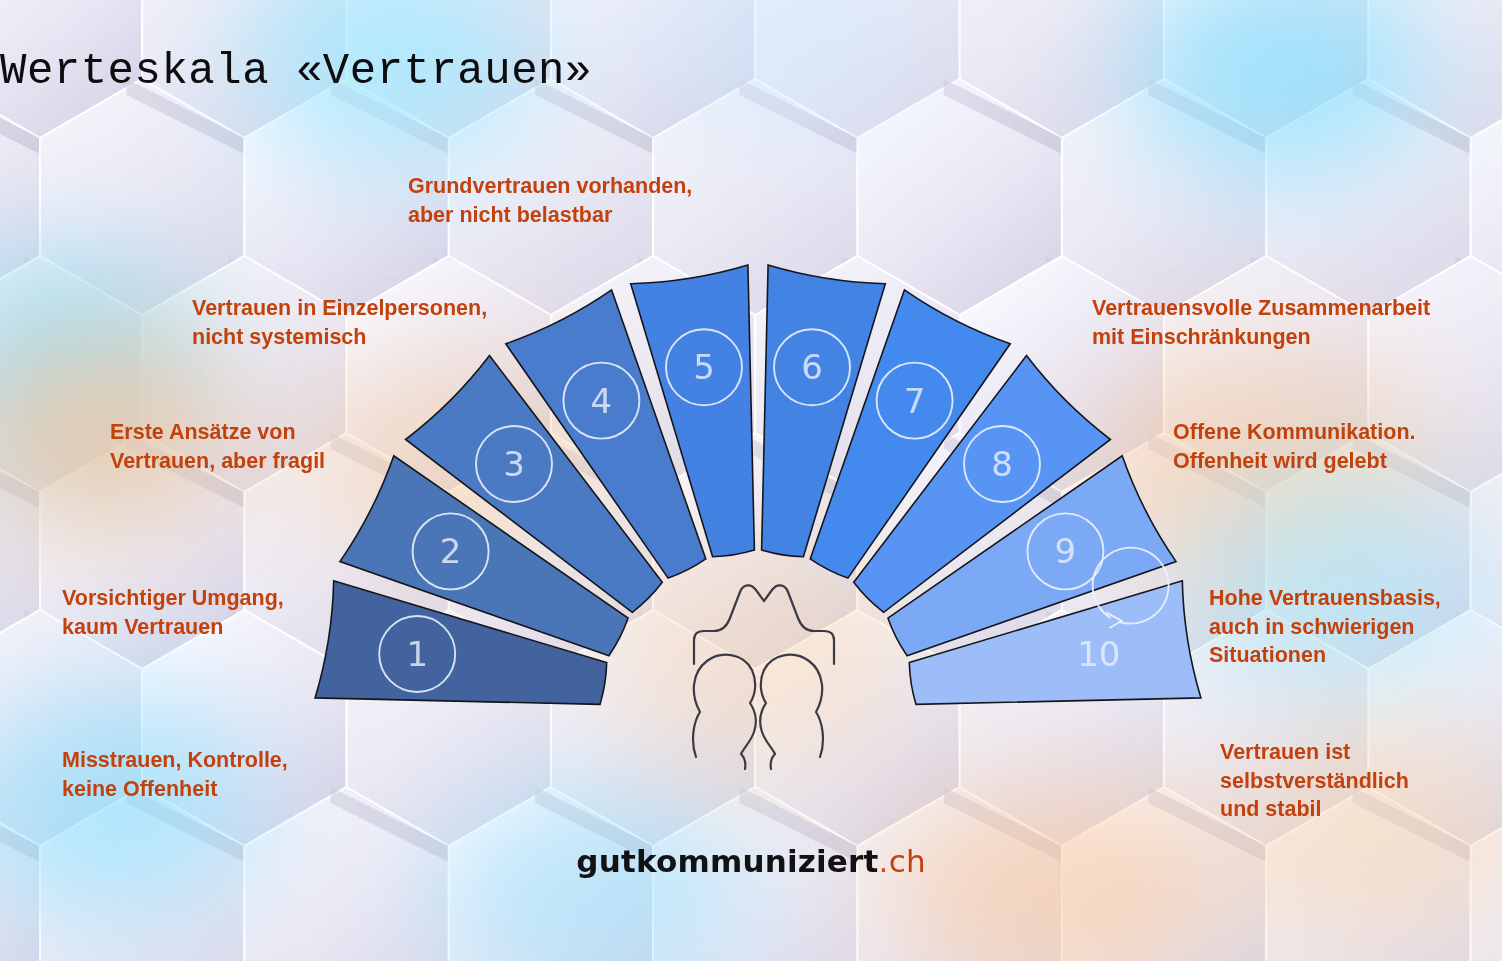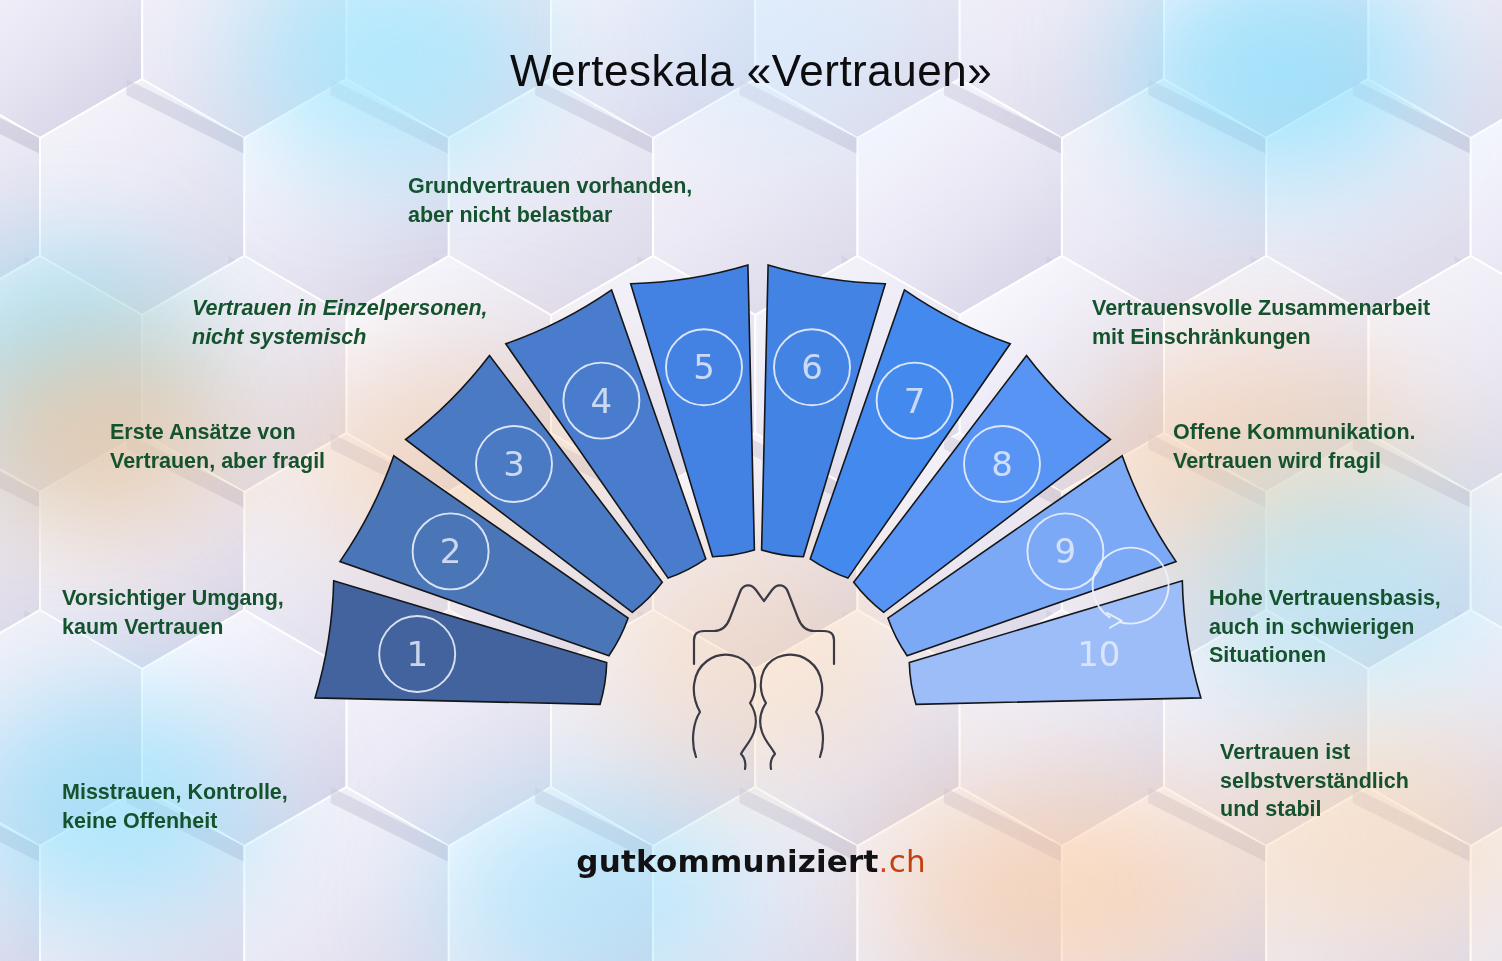--- a/index.html
+++ b/index.html
@@ -32,35 +32,34 @@
     filter: blur(58px);
     opacity: .75;
   }
 
   
   .title {
     position: absolute;
     top: 46px;
     left: 0;
     width: 1502px;
-    text-align: center;
     font-size: 44px;
     font-weight: 400;
     letter-spacing: .5px;
     color: #0d0d0f;
-    font-family: Liberation Sans, sans-serif;
+    font-family: Liberation Mono, monospace;
   }
 
   
   .label {
     position: absolute;
     font-size: 21.5px;
     line-height: 1.33;
     font-weight: bold;
-    color: #14532d;
+    color: #c2410c;
     font-family: "Liberation Sans", sans-serif;
     white-space: pre-line;
   }
   .label.r { text-align: left; }
   .label.l { text-align: left; }
 
   
   #fan {
     position: absolute;
     left: 0; top: 0;
@@ -400,34 +399,34 @@
                C772 757 770 763 771 769"></path>
       <path d="M694 664 L694 640 C694 634 698 631 704 631 L714 631
                C722 631 727 626 730 618 L740 592
                C743 584 751 583 756 590 L764 601 L772 590
                C777 583 785 584 788 592 L798 618
                C801 626 806 631 814 631 L824 631
                C830 631 834 634 834 640 L834 664"></path>
     </g>
   </svg>
 
-  <div class="label l" style="left:62px;  top:746px; width:330px;margin-top:32px;">Misstrauen, Kontrolle,
+  <div class="label l" style="left:62px;  top:746px; width:330px;">Misstrauen, Kontrolle,
 keine Offenheit</div>
   <div class="label l" style="left:110px; top:418px; width:330px;">Erste Ansätze von
 Vertrauen, aber fragil</div>
   <div class="label l" style="left:62px;  top:584px; width:330px;">Vorsichtiger Umgang,
 kaum Vertrauen</div>
-  <div class="label l" style="left:192px; top:294px; width:380px;font-style:italic;">Vertrauen in Einzelpersonen,
+  <div class="label l" style="left:192px; top:294px; width:380px;">Vertrauen in Einzelpersonen,
 nicht systemisch</div>
   <div class="label l" style="left:408px; top:172px; width:400px;">Grundvertrauen vorhanden,
 aber nicht belastbar</div>
   <div class="label r" style="left:1055px; top:294px; width:430px;margin-left:37px;">Vertrauensvolle Zusammenarbeit
 mit Einschränkungen</div>
   <div class="label r" style="left:1173px; top:418px; width:330px;">Offene Kommunikation.
-Vertrauen wird fragil</div>
+Offenheit wird gelebt</div>
   <div class="label r" style="left:1209px; top:584px; width:300px;">Hohe Vertrauensbasis,
 auch in schwierigen
 Situationen</div>
   <div class="label r" style="left:1220px; top:738px; width:290px;">Vertrauen ist
 selbstverständlich
 und stabil</div>
 
   <div class="footer">
     <span class="b">gutkommuniziert</span><span class="dot">.</span><span class="ch">ch</span>
   </div>

